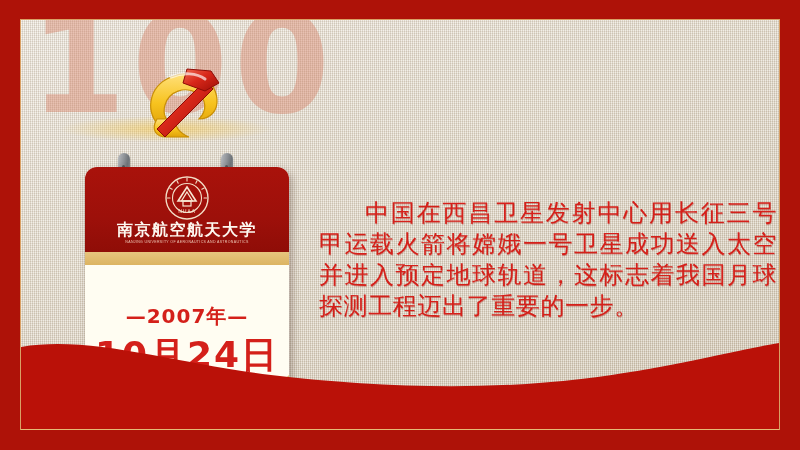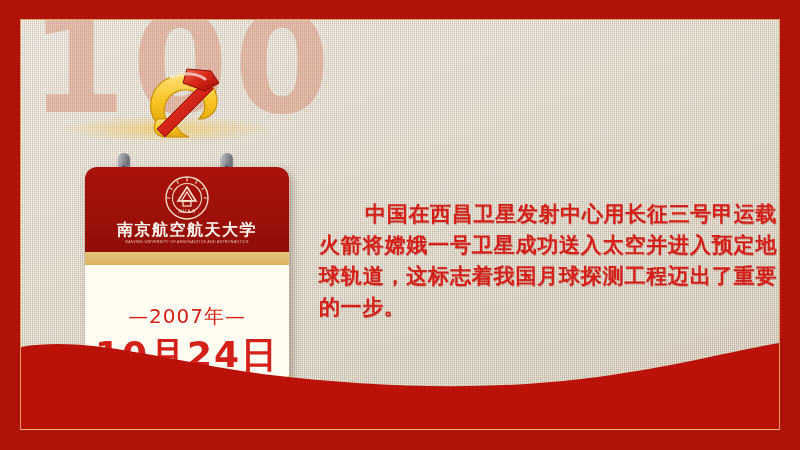--- a/index.html
+++ b/index.html
@@ -93,28 +93,27 @@
     white-space: nowrap;
   }
 
   
   #body-text {
     position: absolute;
     left: 298px;
     top: 178px;
     width: 458px;
     font-family: "DejaVu Serif", "Liberation Serif", serif;
-    font-size: 21px;
+    font-size: 24px;
     line-height: 31px;
     letter-spacing: 0.6px;
     color: #d5201a;
     text-indent: 46px;
     text-align: justify;
     text-shadow: 0.5px 0.5px 0 rgba(160,20,10,0.30);
-    font-weight: bold;
   }
 
   
   #calendar-clips {
     position: absolute;
     left: 70px;
     top: 133px;
     width: 200px;
     height: 36px;
   }
@@ -198,21 +197,21 @@
     background: #fffdf2;
   }
   #cal-year {
     position: absolute;
     left: 0;
     right: 0;
     top: 38px;
     text-align: center;
     font-family: "DejaVu Sans", sans-serif;
     font-size: 20px;
-    font-weight: normal;
+    font-weight: bold;
     letter-spacing: 1px;
     color: #d4201a;
   }
   #cal-day {
     position: absolute;
     left: 0;
     right: 0;
     top: 66px;
     text-align: center;
     font-family: "DejaVu Sans", sans-serif;

